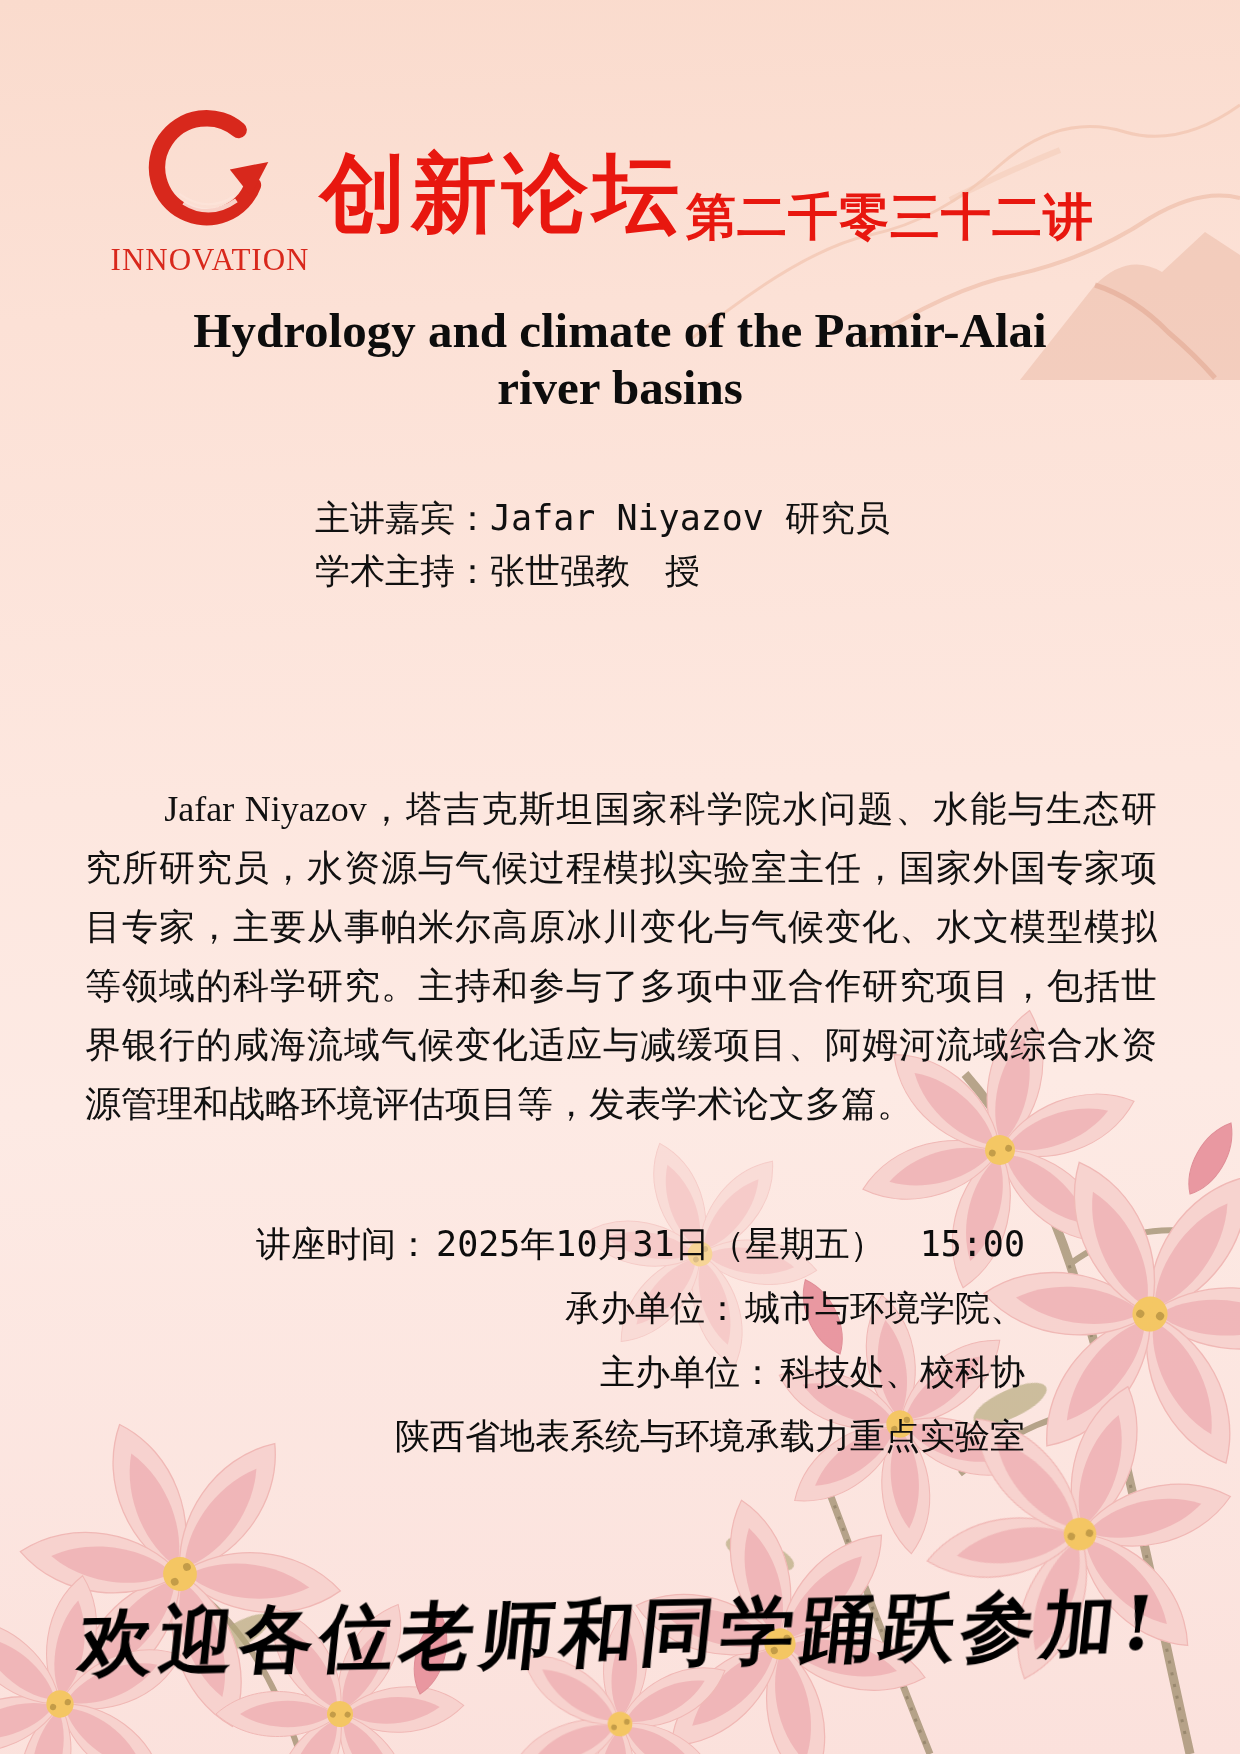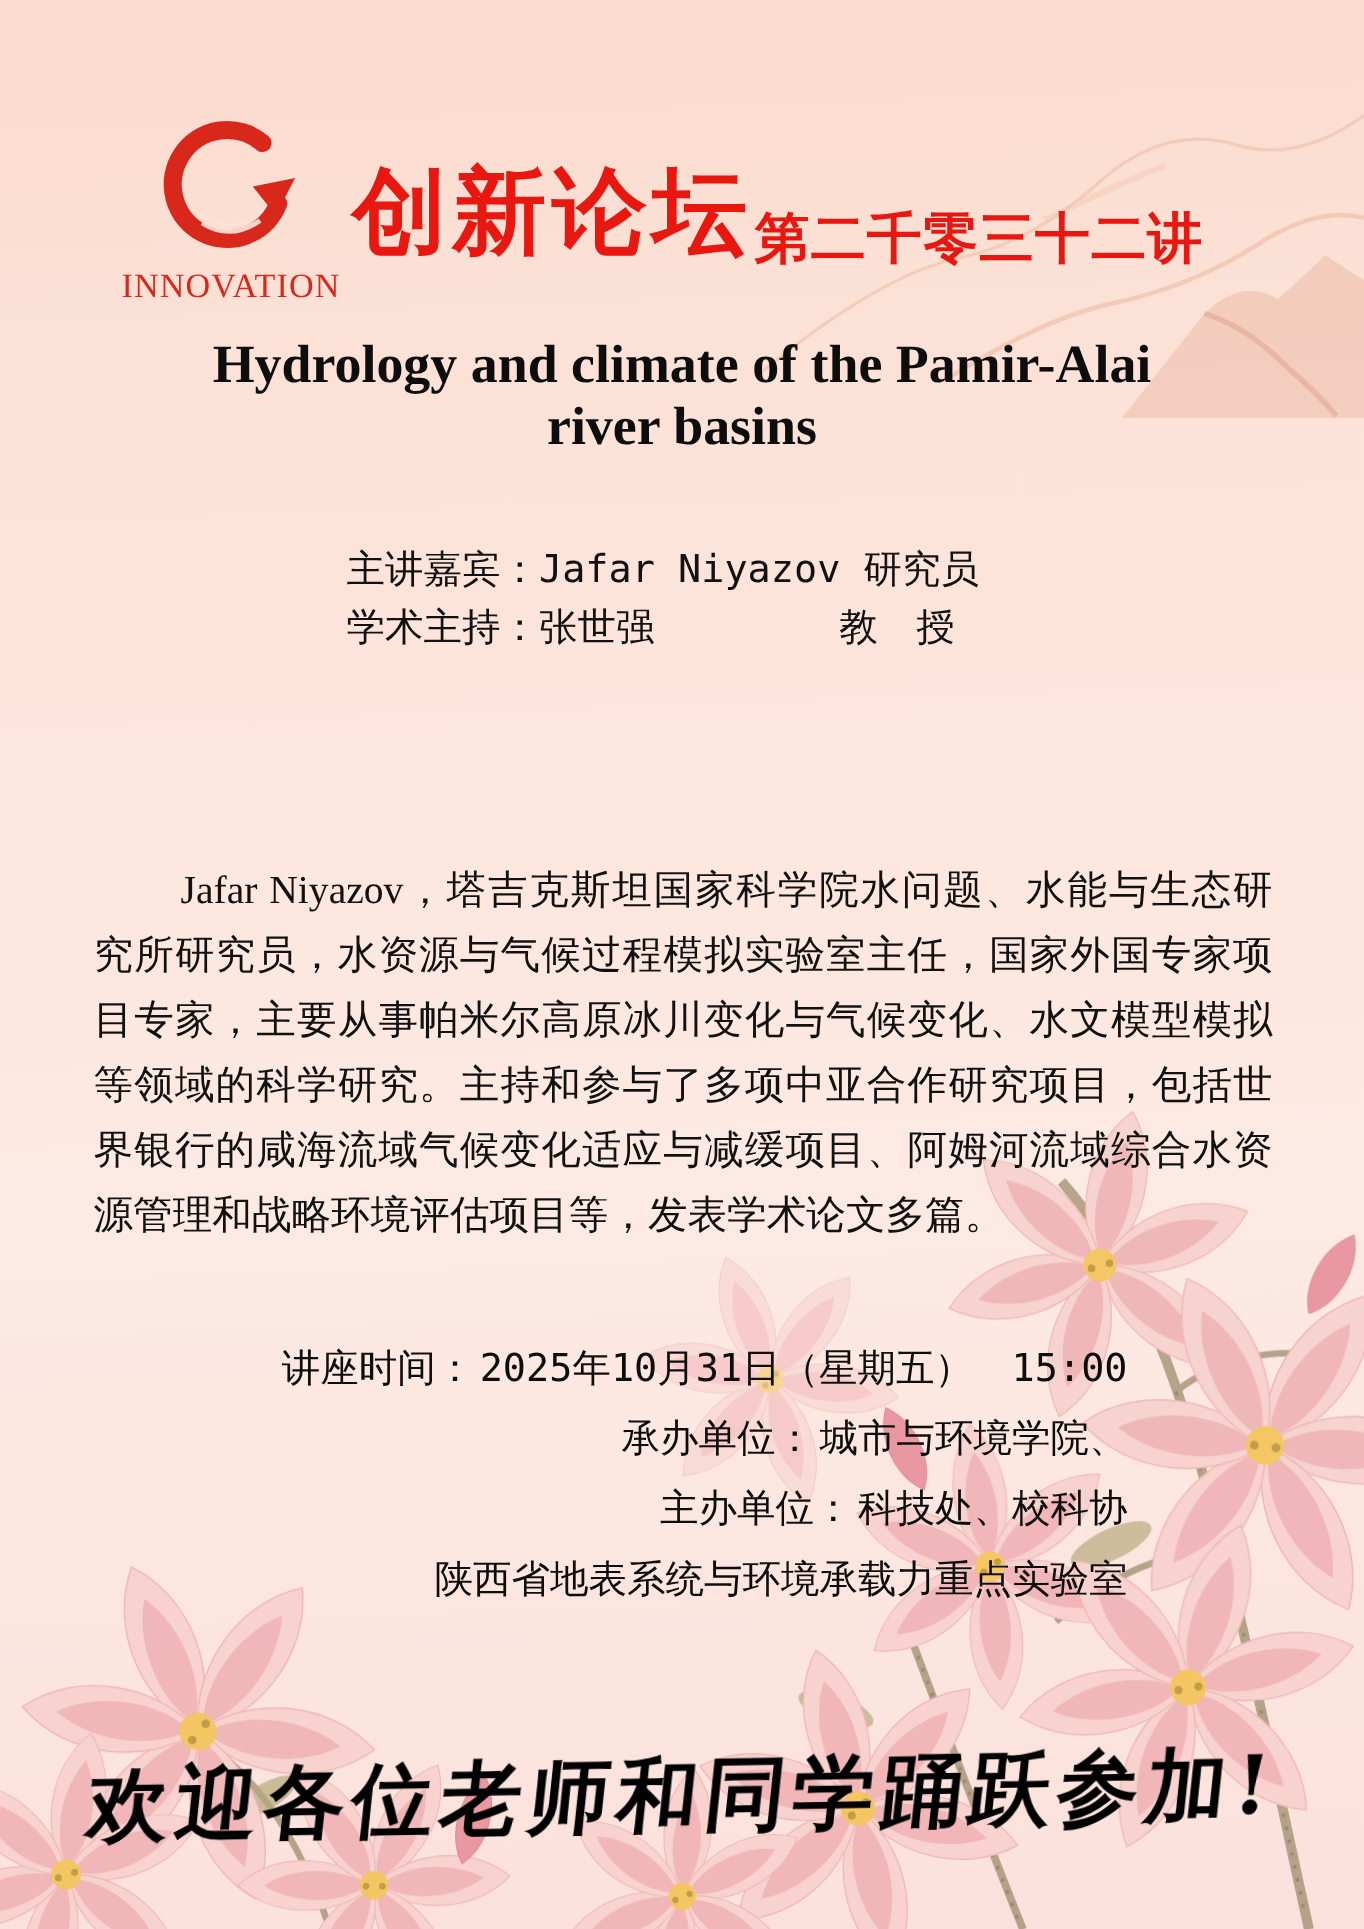--- a/index.html
+++ b/index.html
@@ -32,21 +32,21 @@
   
   .en-title{
     left:0;right:0;top:302px;text-align:center;color:#0d0d0d;
     font-family:"Liberation Serif",serif;font-weight:700;font-size:49px;line-height:57px;
   }
 
   
   .speakers{left:315px;top:492px;font-size:35px;line-height:53px;color:#111;
     font-family:"DejaVu Sans Mono",monospace;}
   .speakers .row{white-space:nowrap;}
-  .host-title{margin-left:168px;}
+  .host-title{}
 
   
   .bio{
     left:85px;top:780px;width:1072px;color:#111;font-size:36px;line-height:59px;
     text-align:justify;text-indent:2.2em;font-family:"Liberation Serif",serif;
   }
 
   
   .details{left:215px;top:1212px;font-size:35px;line-height:64px;color:#0d0d0d;
     font-family:"DejaVu Sans Mono",monospace;}

